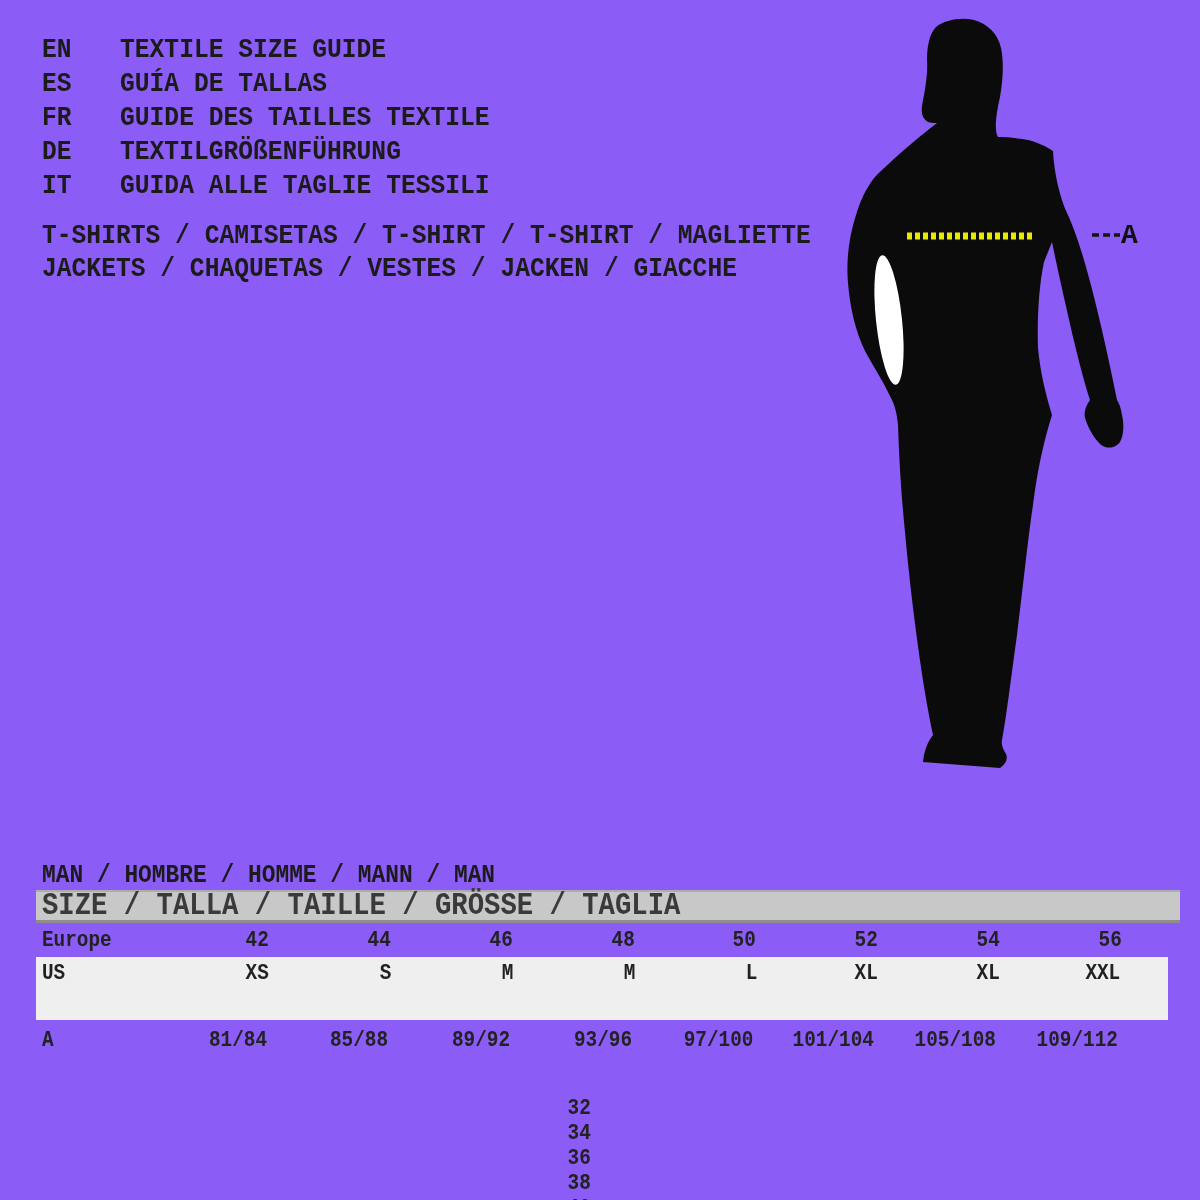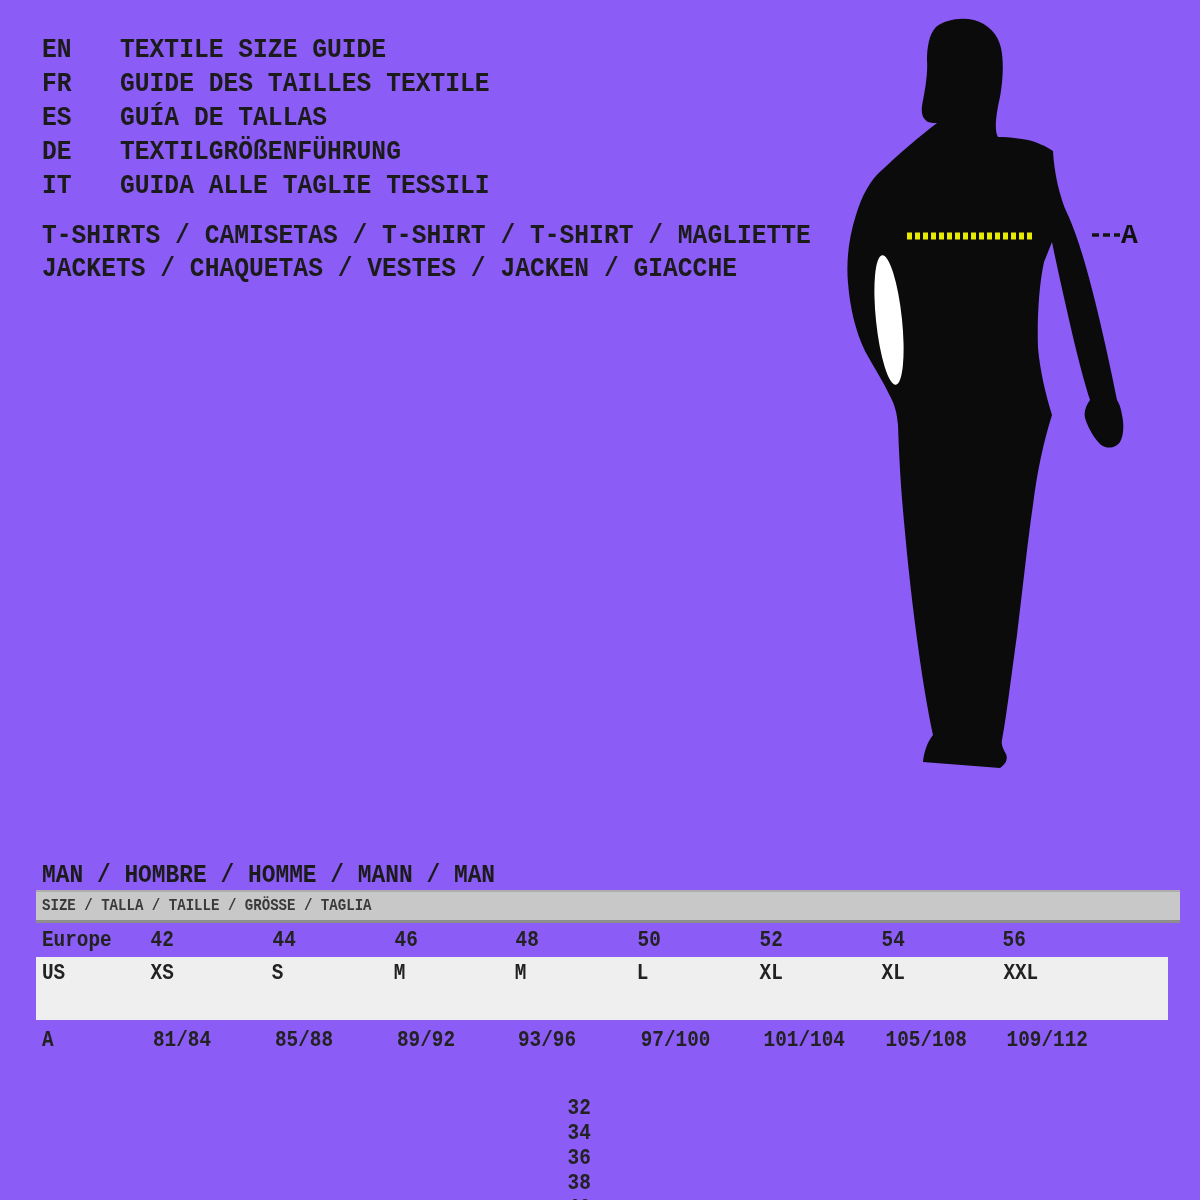--- a/index.html
+++ b/index.html
@@ -25,25 +25,25 @@
   .measure-label{position:absolute;left:1121px;top:220px;font-size:28px;font-weight:700;color:#111;}
 
   
   .section-title{position:absolute;left:42px;top:861px;font-size:26px;font-weight:700;line-height:28px;}
 
   
   .size-table{position:absolute;left:36px;top:890px;width:1144px;font-weight:700;}
   .t-header{
     height:28px;line-height:28px;background:#c8c8c8;
     border-top:2px solid #adadad;border-bottom:3px solid #8e8e8e;
-    padding-left:6px;font-size:16px;color:#3a3a3a;
+    padding-left:6px;font-size:31px;color:#3a3a3a;
   }
   .t-row{display:flex;align-items:center;padding-right:57px;font-size:22px;color:#222;}
   .t-row .t-label{width:107px;flex:0 0 107px;padding-left:6px;text-align:left;}
-  .t-row .t-cell{flex:1 1 0;text-align:left;}
+  .t-row .t-cell{flex:1 1 0;text-align:right;}
   .row-europe{height:34px;}
   .row-us{height:32px;}
   .row-num{height:31px;flex-direction:column;}
   .row-a{height:40px;}
   .shaded{
     background-image:linear-gradient(#efefef,#efefef);
     background-repeat:no-repeat;background-size:1132px 100%;
   }
 
   
@@ -53,26 +53,26 @@
 <body>
 
 <div class="page">
 
   <div class="lang-block">
     <div class="lang-row">
       <span class="lang-code"><span class="cond">EN</span></span>
       <span class="cond">TEXTILE SIZE GUIDE</span>
     </div>
     <div class="lang-row">
+      <span class="lang-code"><span class="cond">ES</span></span>
+      <span class="cond">GUÍA DE TALLAS</span>
+    </div>
+    <div class="lang-row">
       <span class="lang-code"><span class="cond">FR</span></span>
       <span class="cond">GUIDE DES TAILLES TEXTILE</span>
-    </div>
-    <div class="lang-row">
-      <span class="lang-code"><span class="cond">ES</span></span>
-      <span class="cond">GUÍA DE TALLAS</span>
     </div>
     <div class="lang-row">
       <span class="lang-code"><span class="cond">DE</span></span>
       <span class="cond">TEXTILGRÖßENFÜHRUNG</span>
     </div>
     <div class="lang-row">
       <span class="lang-code"><span class="cond">IT</span></span>
       <span class="cond">GUIDA ALLE TAGLIE TESSILI</span>
     </div>
   </div>

